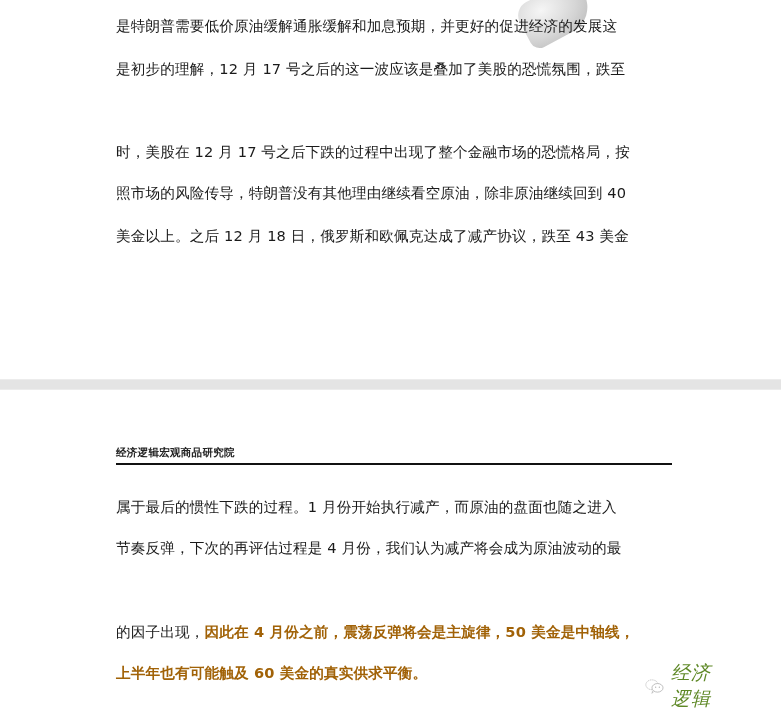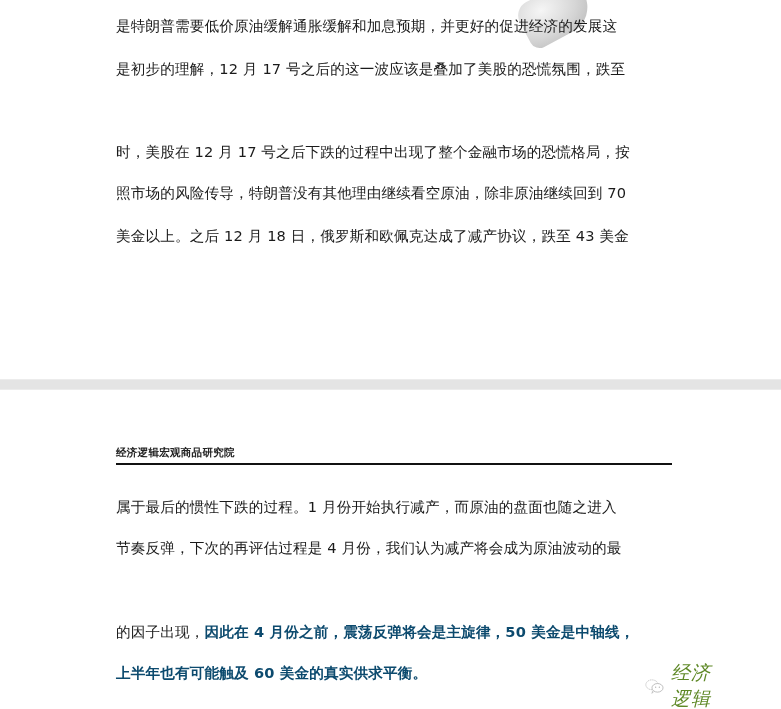--- a/index.html
+++ b/index.html
@@ -16,21 +16,21 @@
       background: #e4e4e4;
       border-top: 1px solid #ececec; border-bottom: 1px solid #ececec;
       box-sizing: border-box;
     }
     .page2 { top: 390px; height: 319px; }
     .line {
       position: absolute; left: 116px;
       font-size: 14.6px; line-height: 20px; white-space: nowrap;
       letter-spacing: 0.15px;
     }
-    .line b { font-weight: bold; color: #0c4a6e; }
+    .line b { font-weight: bold; color: #a16207; }
     .blob {
       position: absolute; left: 520px; top: -10px; width: 70px; height: 48px;
       background: radial-gradient(ellipse at 35% 30%, #f4f4f4 0%, #cfcfcf 55%, #a9a9a9 100%);
       border-radius: 30px 40px 55px 20px;
       transform: rotate(-28deg);
       opacity: 0.85;
     }
     .running-header {
       position: absolute; left: 116px; top: 56px;
       font-size: 10.5px; font-weight: bold; color: #222;
@@ -49,21 +49,21 @@
     .watermark .wm-text { font-size: 19px; letter-spacing: 1px; font-style: italic; color: #4d7c0f; }
   </style>
 </head>
 <body>
 
 <div class="page page1">
   <div class="blob"></div>
   <div class="line" style="top:16px;">是特朗普需要低价原油缓解通胀缓解和加息预期，并更好的促进经济的发展这</div>
   <div class="line" style="top:59px;">是初步的理解，12 月 17 号之后的这一波应该是叠加了美股的恐慌氛围，跌至</div>
   <div class="line" style="top:142px;">时，美股在 12 月 17 号之后下跌的过程中出现了整个金融市场的恐慌格局，按</div>
-  <div class="line" style="top:183px;">照市场的风险传导，特朗普没有其他理由继续看空原油，除非原油继续回到 70</div>
+  <div class="line" style="top:183px;">照市场的风险传导，特朗普没有其他理由继续看空原油，除非原油继续回到 40</div>
   <div class="line" style="top:226px;">美金以上。之后 12 月 18 日，俄罗斯和欧佩克达成了减产协议，跌至 43 美金</div>
 </div>
 
 <div class="gap"></div>
 
 <div class="page page2">
   <div class="running-header">经济逻辑宏观商品研究院</div>
   <div class="header-rule"></div>
 
   <div class="line" style="top:107px;">属于最后的惯性下跌的过程。1 月份开始执行减产，而原油的盘面也随之进入</div>

